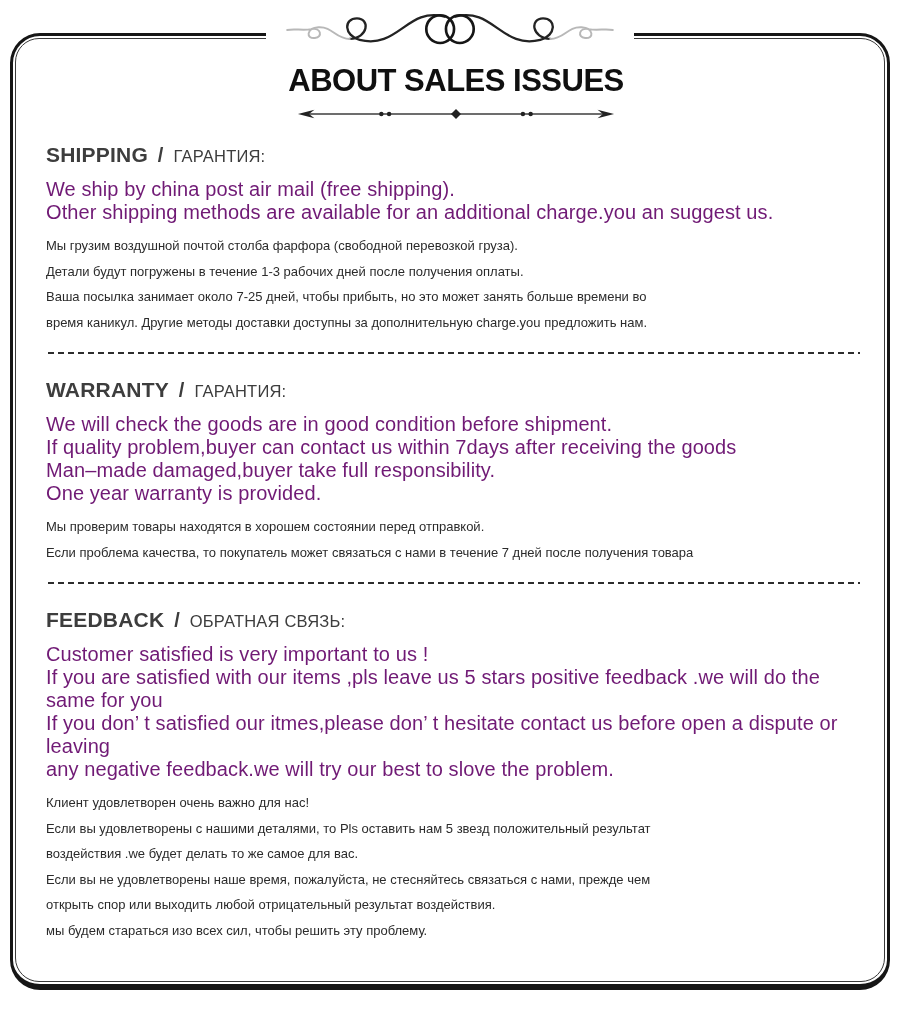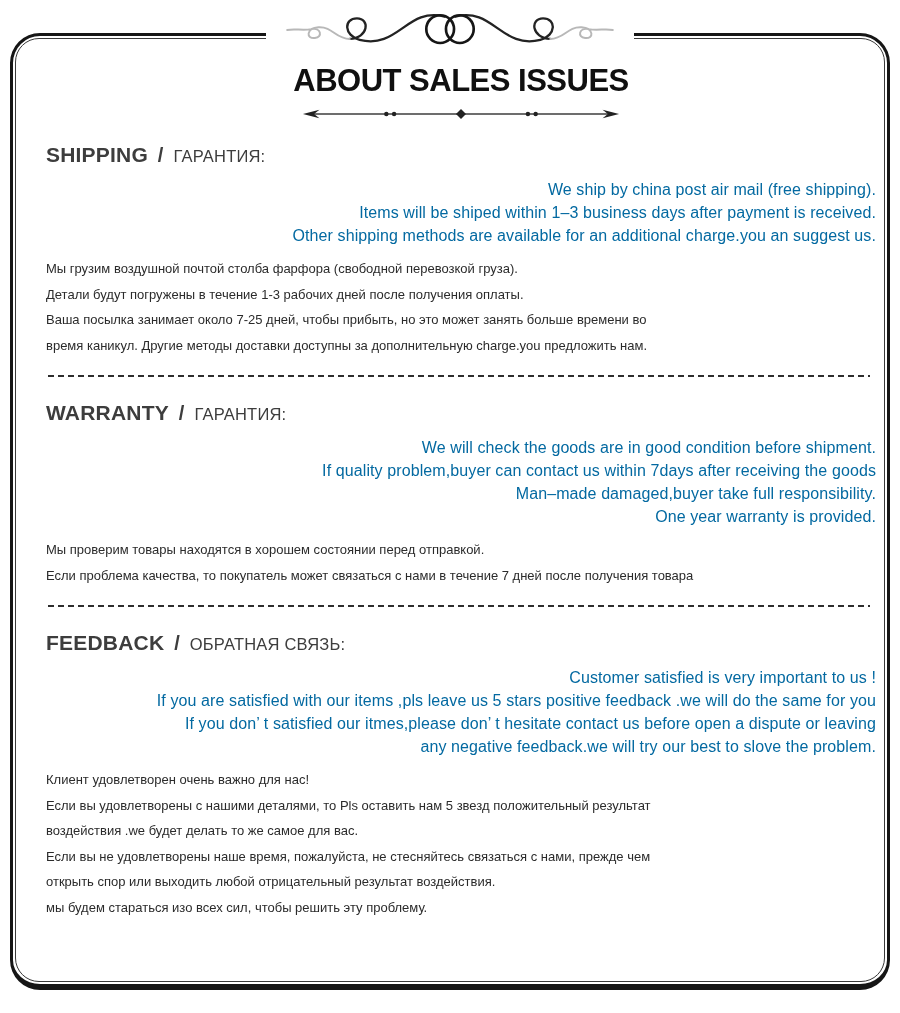--- a/index.html
+++ b/index.html
@@ -20,21 +20,21 @@
     width: 880px; height: 957px;
     border: 3px solid #161616;
     border-bottom-width: 6px;
     border-radius: 30px;
     background: #fff;
   }
   .card-inner {
     position: absolute; inset: 2px;
     border: 1px solid #3a3a3a;
     border-radius: 24px;
-    padding: 20px 8px 0 30px;
+    padding: 20px 18px 0 30px;
   }
 
   
   .flourish-wrap {
     position: absolute;
     top: 2px; left: 50%;
     transform: translateX(-50%);
     background: #fff;
     padding: 0 14px;
     z-index: 3;
@@ -54,25 +54,24 @@
   .section-heading {
     color: #3d3d3d;
     margin-bottom: 10px;
     letter-spacing: 0.2px;
   }
   .section-heading .h-en { font-size: 21px; font-weight: 700; }
   .section-heading .h-sep { font-size: 20px; font-weight: 700; padding: 0 3px; }
   .section-heading .h-ru { font-size: 16.5px; font-weight: 400; }
 
   .en-lines p {
-    font-size: 16px;
+    font-size: 20px;
     line-height: 23px;
-    color: #0369a1;
+    color: #701a75;
     letter-spacing: 0.1px;
-    text-align: right;
   }
   .ru-lines { margin-top: 9px; }
   .ru-lines p {
     font-size: 13px;
     line-height: 25.5px;
     color: #2b2b2b;
   }
 
   .dashed-divider {
     height: 2px;
@@ -105,21 +104,20 @@
       </div>
 
       <section class="section">
         <h2 class="section-heading">
           <span class="h-en">SHIPPING</span>
           <span class="h-sep">/</span>
           <span class="h-ru">ГАРАНТИЯ:</span>
         </h2>
         <div class="en-lines">
           <p>We ship by china post air mail (free shipping).</p>
-          <p>Items will be shiped within 1–3 business days after payment is received.</p>
           <p>Other shipping methods are available for an additional charge.you an suggest us.</p>
         </div>
         <div class="ru-lines">
           <p>Мы грузим воздушной почтой столба фарфора (свободной перевозкой груза).</p>
           <p>Детали будут погружены в течение 1-3 рабочих дней после получения оплаты.</p>
           <p>Ваша посылка занимает около 7-25 дней, чтобы прибыть, но это может занять больше времени во</p>
           <p>время каникул. Другие методы доставки доступны за дополнительную charge.you предложить нам.</p>
         </div>
       </section>
 

